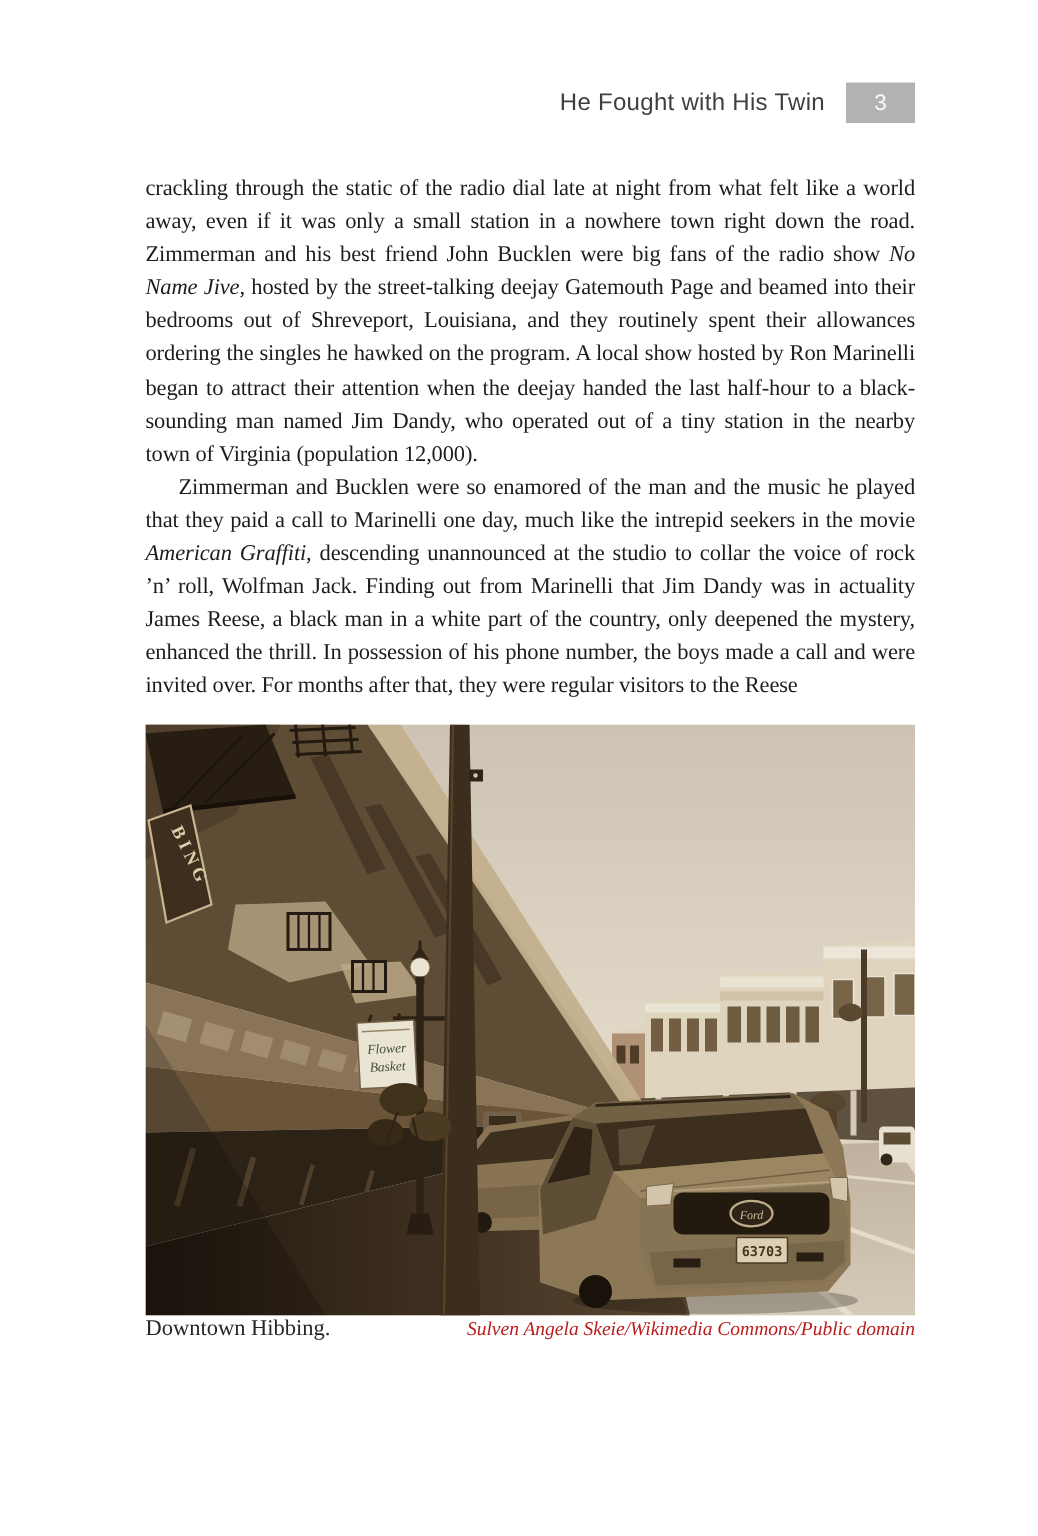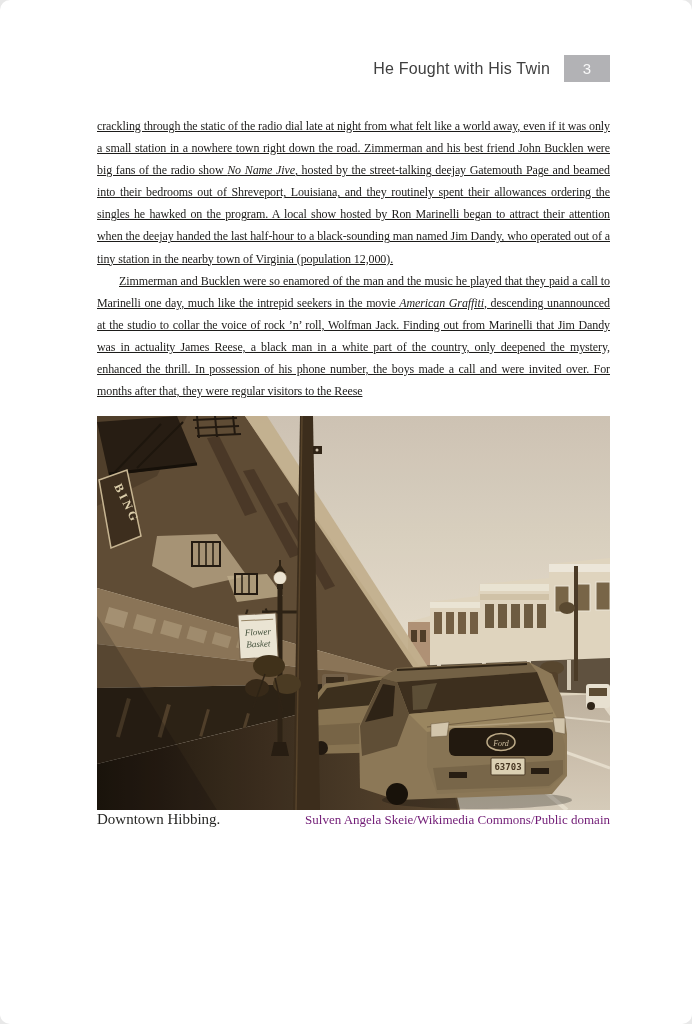--- a/index.html
+++ b/index.html
@@ -1,42 +1,41 @@
 <!DOCTYPE html>
 <html><head>
 <meta charset="utf-8">
 <style>
   html,body{margin:0;padding:0;background:#e8e8e8;}
   .page{
     width:692px;height:1024px;background:#ffffff;position:relative;
     box-sizing:border-box;padding:55px 82px 0 97px;overflow:hidden;
     font-family:"Liberation Serif","DejaVu Serif",serif;
-    border-radius:10px;
   }
   .header{display:flex;justify-content:flex-end;align-items:center;gap:14px;height:27px;}
   .header-title{
     font-family:"Liberation Sans","DejaVu Sans",sans-serif;
     font-size:16px;color:#3f3f3f;letter-spacing:.2px;
   }
   .pagenum-box{
     width:46px;height:27px;background:#b2b2b5;color:#f8f8f8;
     font-family:"Liberation Sans","DejaVu Sans",sans-serif;font-size:15px;
     display:flex;align-items:center;justify-content:center;
   }
   .bodytext{
-    margin-top:33px;font-size:12px;line-height:22.1px;color:#1d1c1a;
-    text-align:justify;letter-spacing:-0.1px;text-decoration:underline;
+    margin-top:33px;font-size:15px;line-height:22.1px;color:#1d1c1a;
+    text-align:justify;letter-spacing:-0.1px;
   }
   .bodytext p{margin:0;}
   .bodytext p.indent{text-indent:22px;}
   .figure{margin-top:14px;}
   .figure svg{display:block;}
   .caption-row{display:flex;justify-content:space-between;align-items:baseline;margin-top:1px;}
   .caption{font-size:15px;color:#262624;}
-  .credit{font-size:13px;color:#701a75;}
+  .credit{font-style:italic;font-size:13px;color:#b91c1c;}
 </style>
 </head>
 <body>
 
 <div class="page">
 
   <div class="header">
     <span class="header-title">He Fought with His Twin</span>
     <span class="pagenum-box">3</span>
   </div>

